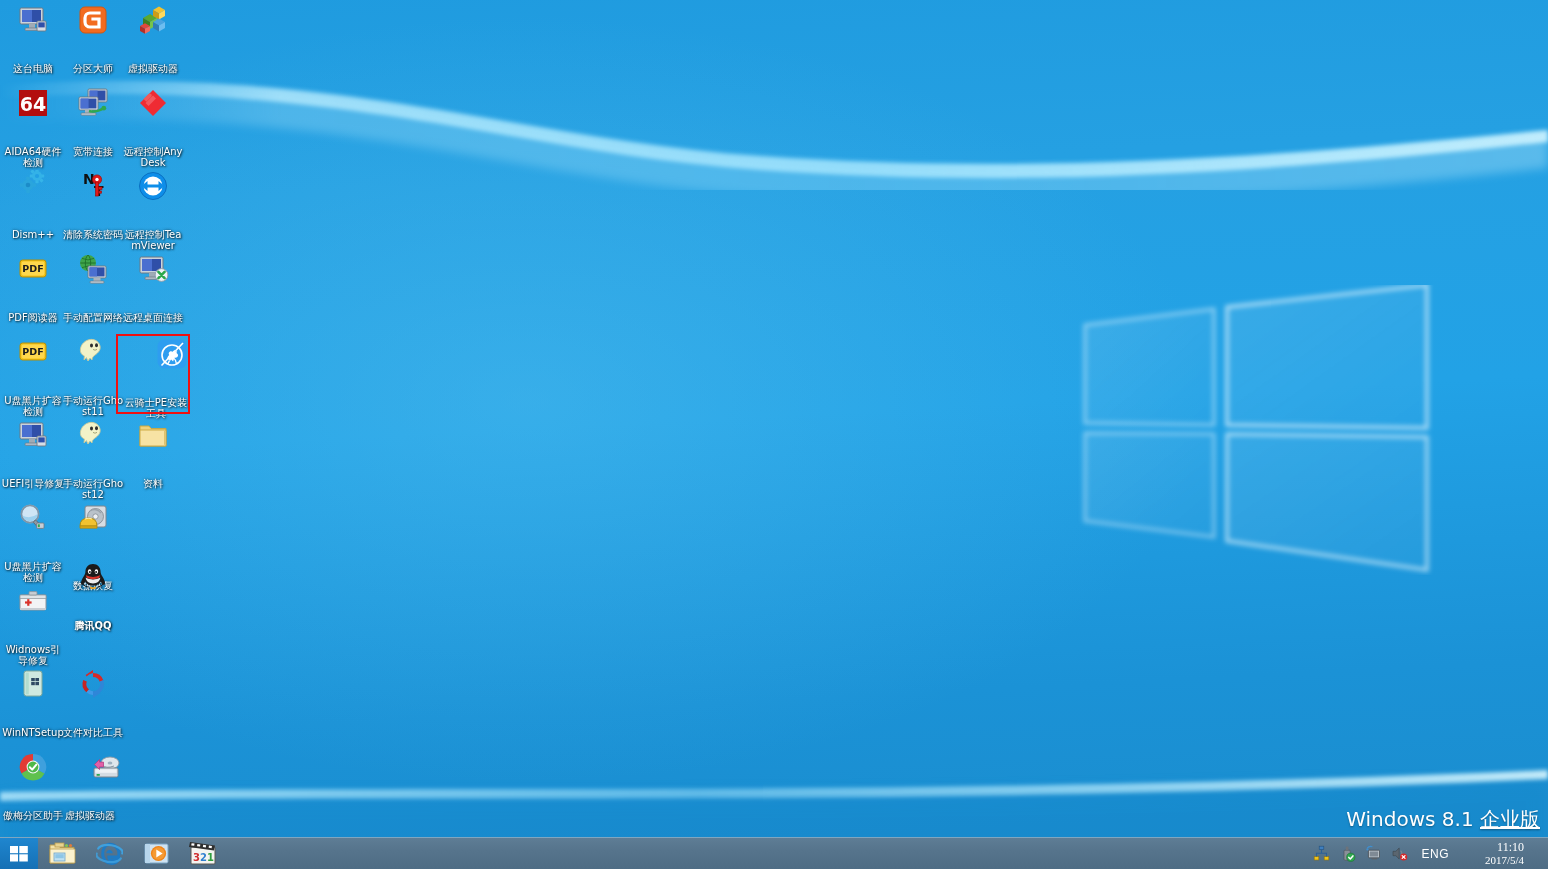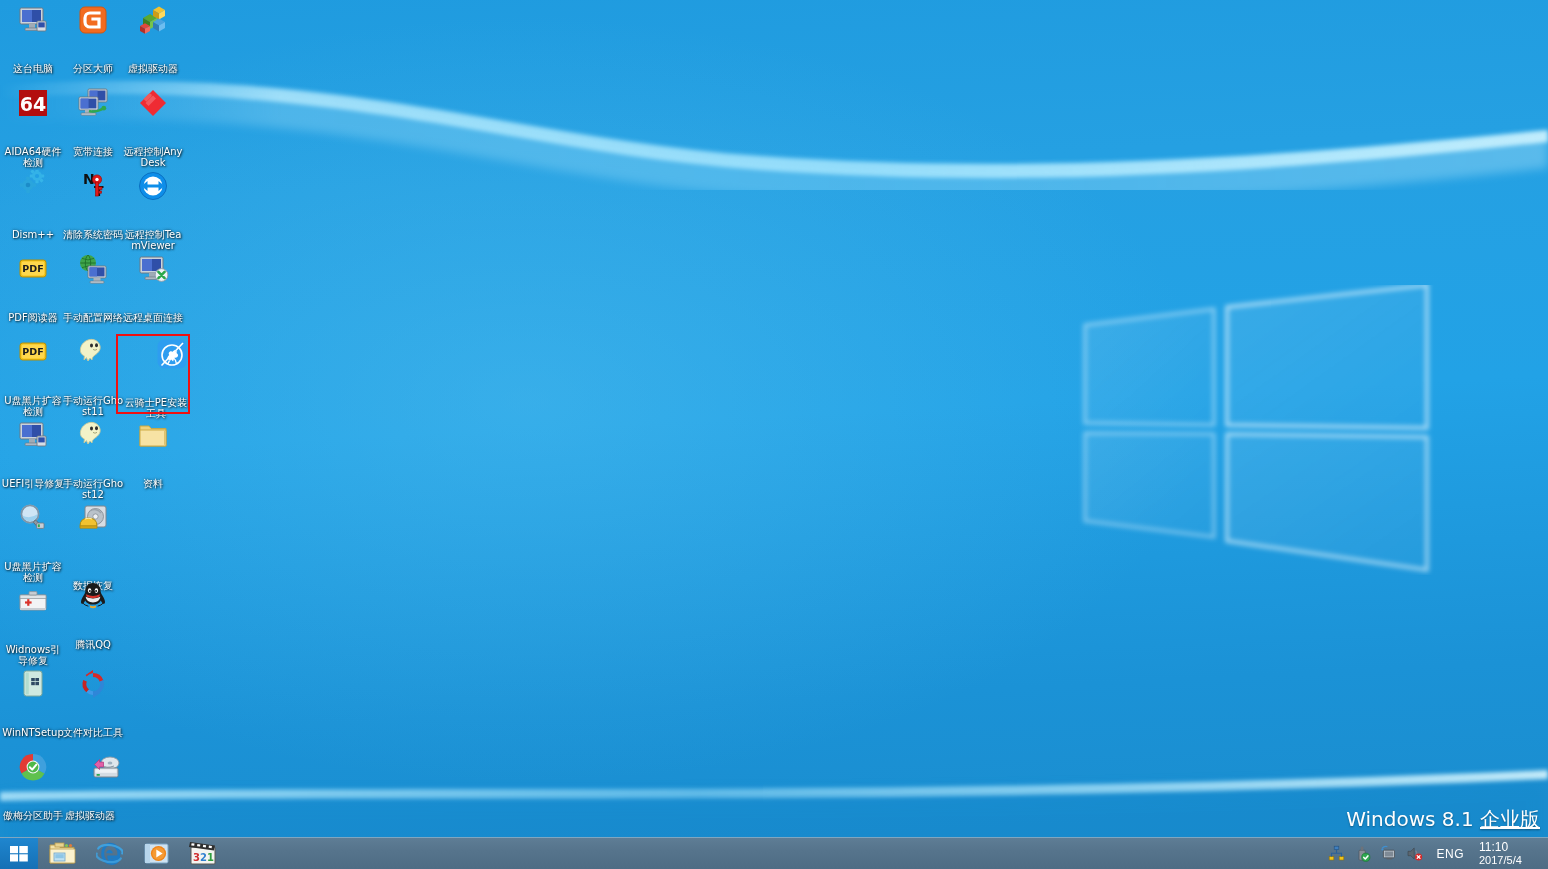--- a/index.html
+++ b/index.html
@@ -65,29 +65,29 @@
     border-top:1px solid #7fa6c0;
     display:flex;align-items:center;
   }
   #start-button{
     width:38px;height:31px;flex:0 0 38px;
     background:linear-gradient(180deg,#1f86cf 0%,#1570b5 100%);
     display:flex;align-items:center;justify-content:center;cursor:pointer;
   }
   #quick-launch{display:flex;align-items:center;height:31px;margin-left:9px;gap:17px;}
   .tb-item{width:30px;height:28px;display:flex;align-items:center;justify-content:center;cursor:pointer;}
-  #tray{margin-left:auto;display:flex;align-items:center;height:31px;padding-right:3px;gap:9px;}
+  #tray{margin-left:auto;display:flex;align-items:center;height:31px;padding-right:18px;gap:9px;}
   .tray-ico{width:17px;height:17px;display:flex;align-items:center;justify-content:center;cursor:pointer;}
   #tray-lang{
     color:#ffffff;font-size:12px;font-family:"Liberation Sans",sans-serif;
     padding:0 4px;cursor:pointer;letter-spacing:.5px;
   }
   #clock{
-    color:#ffffff;font-size:11px;line-height:13px;text-align:left;
-    font-family:Liberation Sans, sans-serif;padding:0 6px 0 2px;cursor:pointer;
+    color:#ffffff;font-size:11px;line-height:13px;text-align:right;
+    font-family:Liberation Serif, serif;padding:0 6px 0 2px;cursor:pointer;
     min-width:60px;
   }
   #clock .t{display:block;font-size:12px;}
   #clock .d{display:block;font-size:11px;}
 </style>
 </head>
 <body>
 
 <div id="desktop">
 
@@ -431,21 +431,21 @@
     <rect x="12" y="6.6" width="8" height="3.4" rx="1" fill="#c8ced3" stroke="#8c949b" stroke-width=".8"></rect>
     <g fill="#d9342b">
       <rect x="8" y="16.4" width="6.6" height="2.2"></rect>
       <rect x="10.2" y="14.2" width="2.2" height="6.6"></rect>
     </g>
     <rect x="3" y="23" width="26" height="2" fill="#c8ced3"></rect>
   </svg>
         </div>
         <div class="dlabel">Widnows引导修复</div>
       </div>
-      <div class="dicon" style="left: 64px; top: 580px;">
+      <div class="dicon" style="left: 64px; top: 561px; font-weight: bold;">
         <div class="glyph">
           <svg viewBox="0 0 32 32" width="32" height="32">
     <path d="M16,3 c4.6,0 7.6,3.4 7.6,8 c0,1.6 .6,2.6 1.8,4.4 c1.8,2.6 2.6,5 2.6,6.6 c0,1.6 -1,2.2 -2,1.4 c-.8,-.6 -1.6,-1.8 -2.2,-3 c-1.2,2.6 -4,4.2 -7.8,4.2 c-3.8,0 -6.6,-1.6 -7.8,-4.2 c-.6,1.2 -1.4,2.4 -2.2,3 c-1,.8 -2,.2 -2,-1.4 c0,-1.6 .8,-4 2.6,-6.6 C7.8,13.6 8.4,12.6 8.4,11 C8.4,6.4 11.4,3 16,3 Z" fill="#1b1b1b"></path>
     <ellipse cx="12.6" cy="10.6" rx="1.7" ry="2.3" fill="#ffffff"></ellipse>
     <ellipse cx="19.4" cy="10.6" rx="1.7" ry="2.3" fill="#ffffff"></ellipse>
     <circle cx="12.9" cy="11" r="1" fill="#1b1b1b"></circle>
     <circle cx="19.1" cy="11" r="1" fill="#1b1b1b"></circle>
     <path d="M8.6,16.8 q7.4,3.2 14.8,0 q-1,5.6 -7.4,5.6 q-6.4,0 -7.4,-5.6 Z" fill="#ffffff" opacity=".92"></path>
     <path d="M9,14.2 q7,3.4 14,0 l-.6,2.6 q-6.4,2.8 -12.8,0 Z" fill="#d9342b"></path>
     <path d="M5,22.4 q3,3.2 6.4,3.8 M27,22.4 q-3,3.2 -6.4,3.8" fill="none" stroke="#1b1b1b" stroke-width="1"></path>

